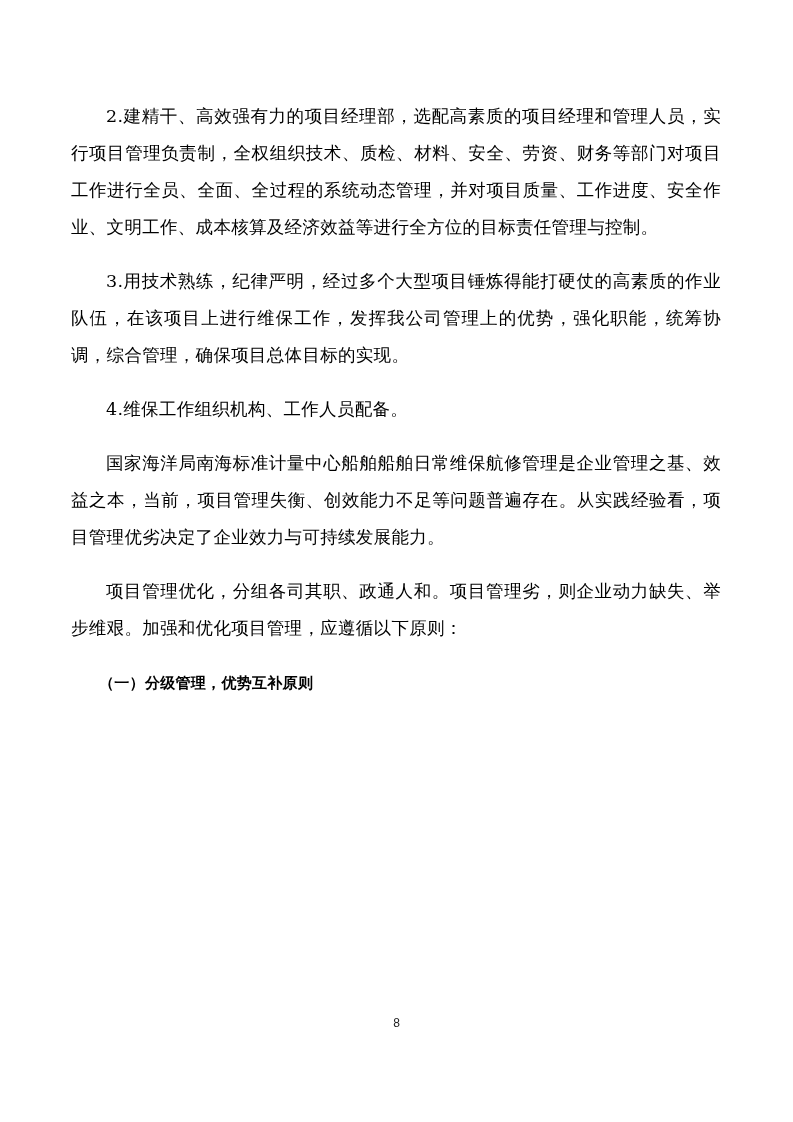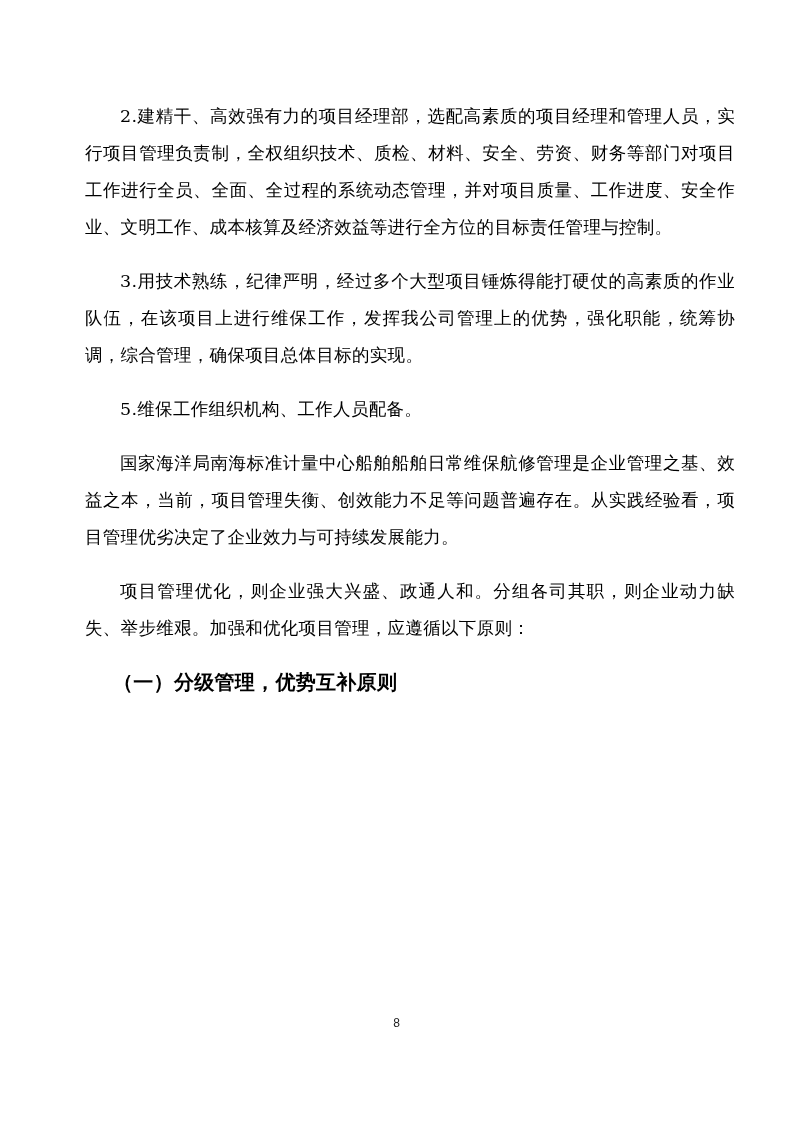--- a/index.html
+++ b/index.html
@@ -1,31 +1,31 @@
 <!DOCTYPE html>
 <html><head>
   <meta charset="utf-8">
   <style>
     html, body { margin: 0; padding: 0; background: #ffffff; }
     body { width: 793px; height: 1122px; position: relative; overflow: hidden;
       font-family: "DejaVu Serif", "Liberation Serif", serif; color: #000; }
     .page { position: absolute; left: 0; top: 0; width: 793px; height: 1122px; background: #fff; }
-    .content { position: absolute; left: 85px; top: 98px; width: 650px; }
+    .content { position: absolute; left: 71px; top: 98px; width: 650px; }
     .para { font-size: 17.5px; line-height: 37px; margin: 0 0 17px 0; text-align: justify; text-indent: 35px; letter-spacing: 0.3px; }
     .para.heading { font-family: "DejaVu Sans", "Liberation Sans", sans-serif; font-weight: bold; font-size: 17px; }
-    .para.subheading { font-family: Liberation Sans, sans-serif; font-weight: bold; font-size: 20px; text-indent: 28px; }
+    .para.subheading { font-family: Liberation Sans, sans-serif; font-weight: bold; font-size: 15px; text-indent: 28px; }
     .page-number { position: absolute; top: 1016px; left: 0; width: 793px; text-align: center;
       font-family: "Liberation Sans", sans-serif; font-size: 12px; color: #222; }
   </style>
 </head>
 <body>
 
 <div class="page">
   <div class="content">
     <p class="para">2.建精干、高效强有力的项目经理部，选配高素质的项目经理和管理人员，实行项目管理负责制，全权组织技术、质检、材料、安全、劳资、财务等部门对项目工作进行全员、全面、全过程的系统动态管理，并对项目质量、工作进度、安全作业、文明工作、成本核算及经济效益等进行全方位的目标责任管理与控制。</p>
     <p class="para">3.用技术熟练，纪律严明，经过多个大型项目锤炼得能打硬仗的高素质的作业队伍，在该项目上进行维保工作，发挥我公司管理上的优势，强化职能，统筹协调，综合管理，确保项目总体目标的实现。</p>
-    <p class="para">5.维保工作组织机构、工作人员配备。</p>
+    <p class="para">4.维保工作组织机构、工作人员配备。</p>
     <p class="para">国家海洋局南海标准计量中心船舶船舶日常维保航修管理是企业管理之基、效益之本，当前，项目管理失衡、创效能力不足等问题普遍存在。从实践经验看，项目管理优劣决定了企业效力与可持续发展能力。</p>
-    <p class="para">项目管理优化，则企业强大兴盛、政通人和。分组各司其职，则企业动力缺失、举步维艰。加强和优化项目管理，应遵循以下原则：</p>
+    <p class="para">项目管理优化，分组各司其职、政通人和。项目管理劣，则企业动力缺失、举步维艰。加强和优化项目管理，应遵循以下原则：</p>
     <p class="para subheading">（一）分级管理，优势互补原则</p>
   </div>
   <div class="page-number">8</div>
 </div>
 
 </body></html>

